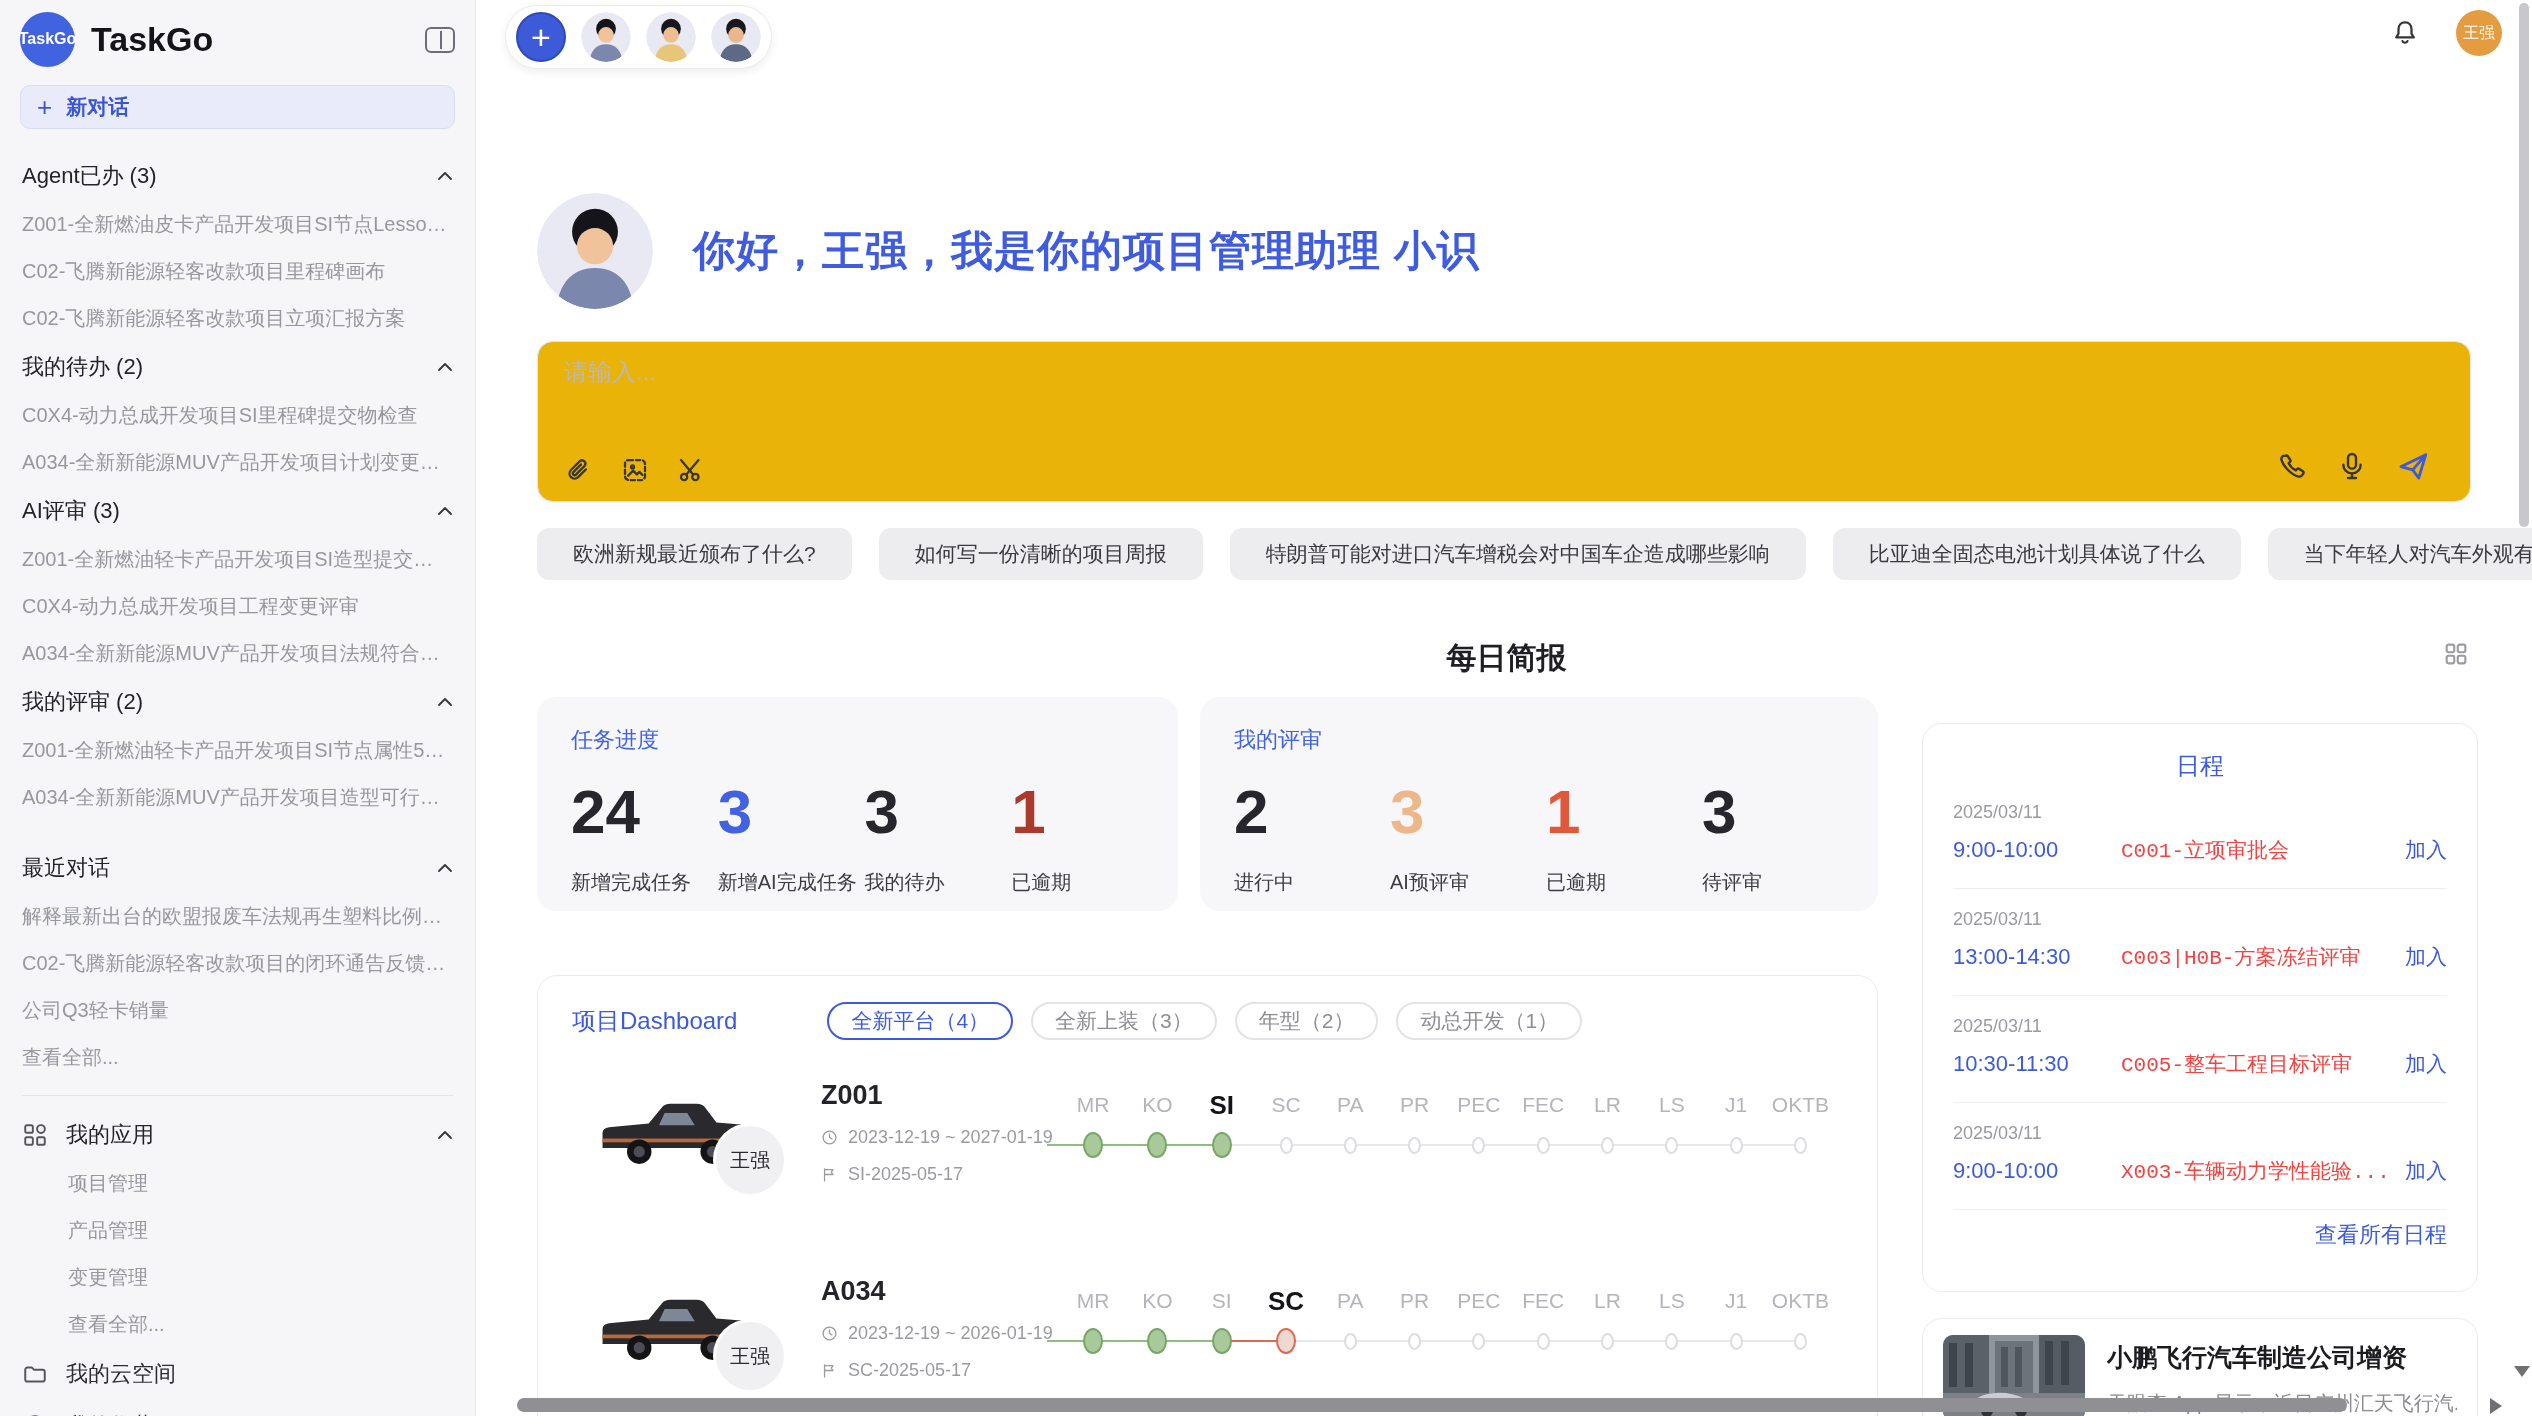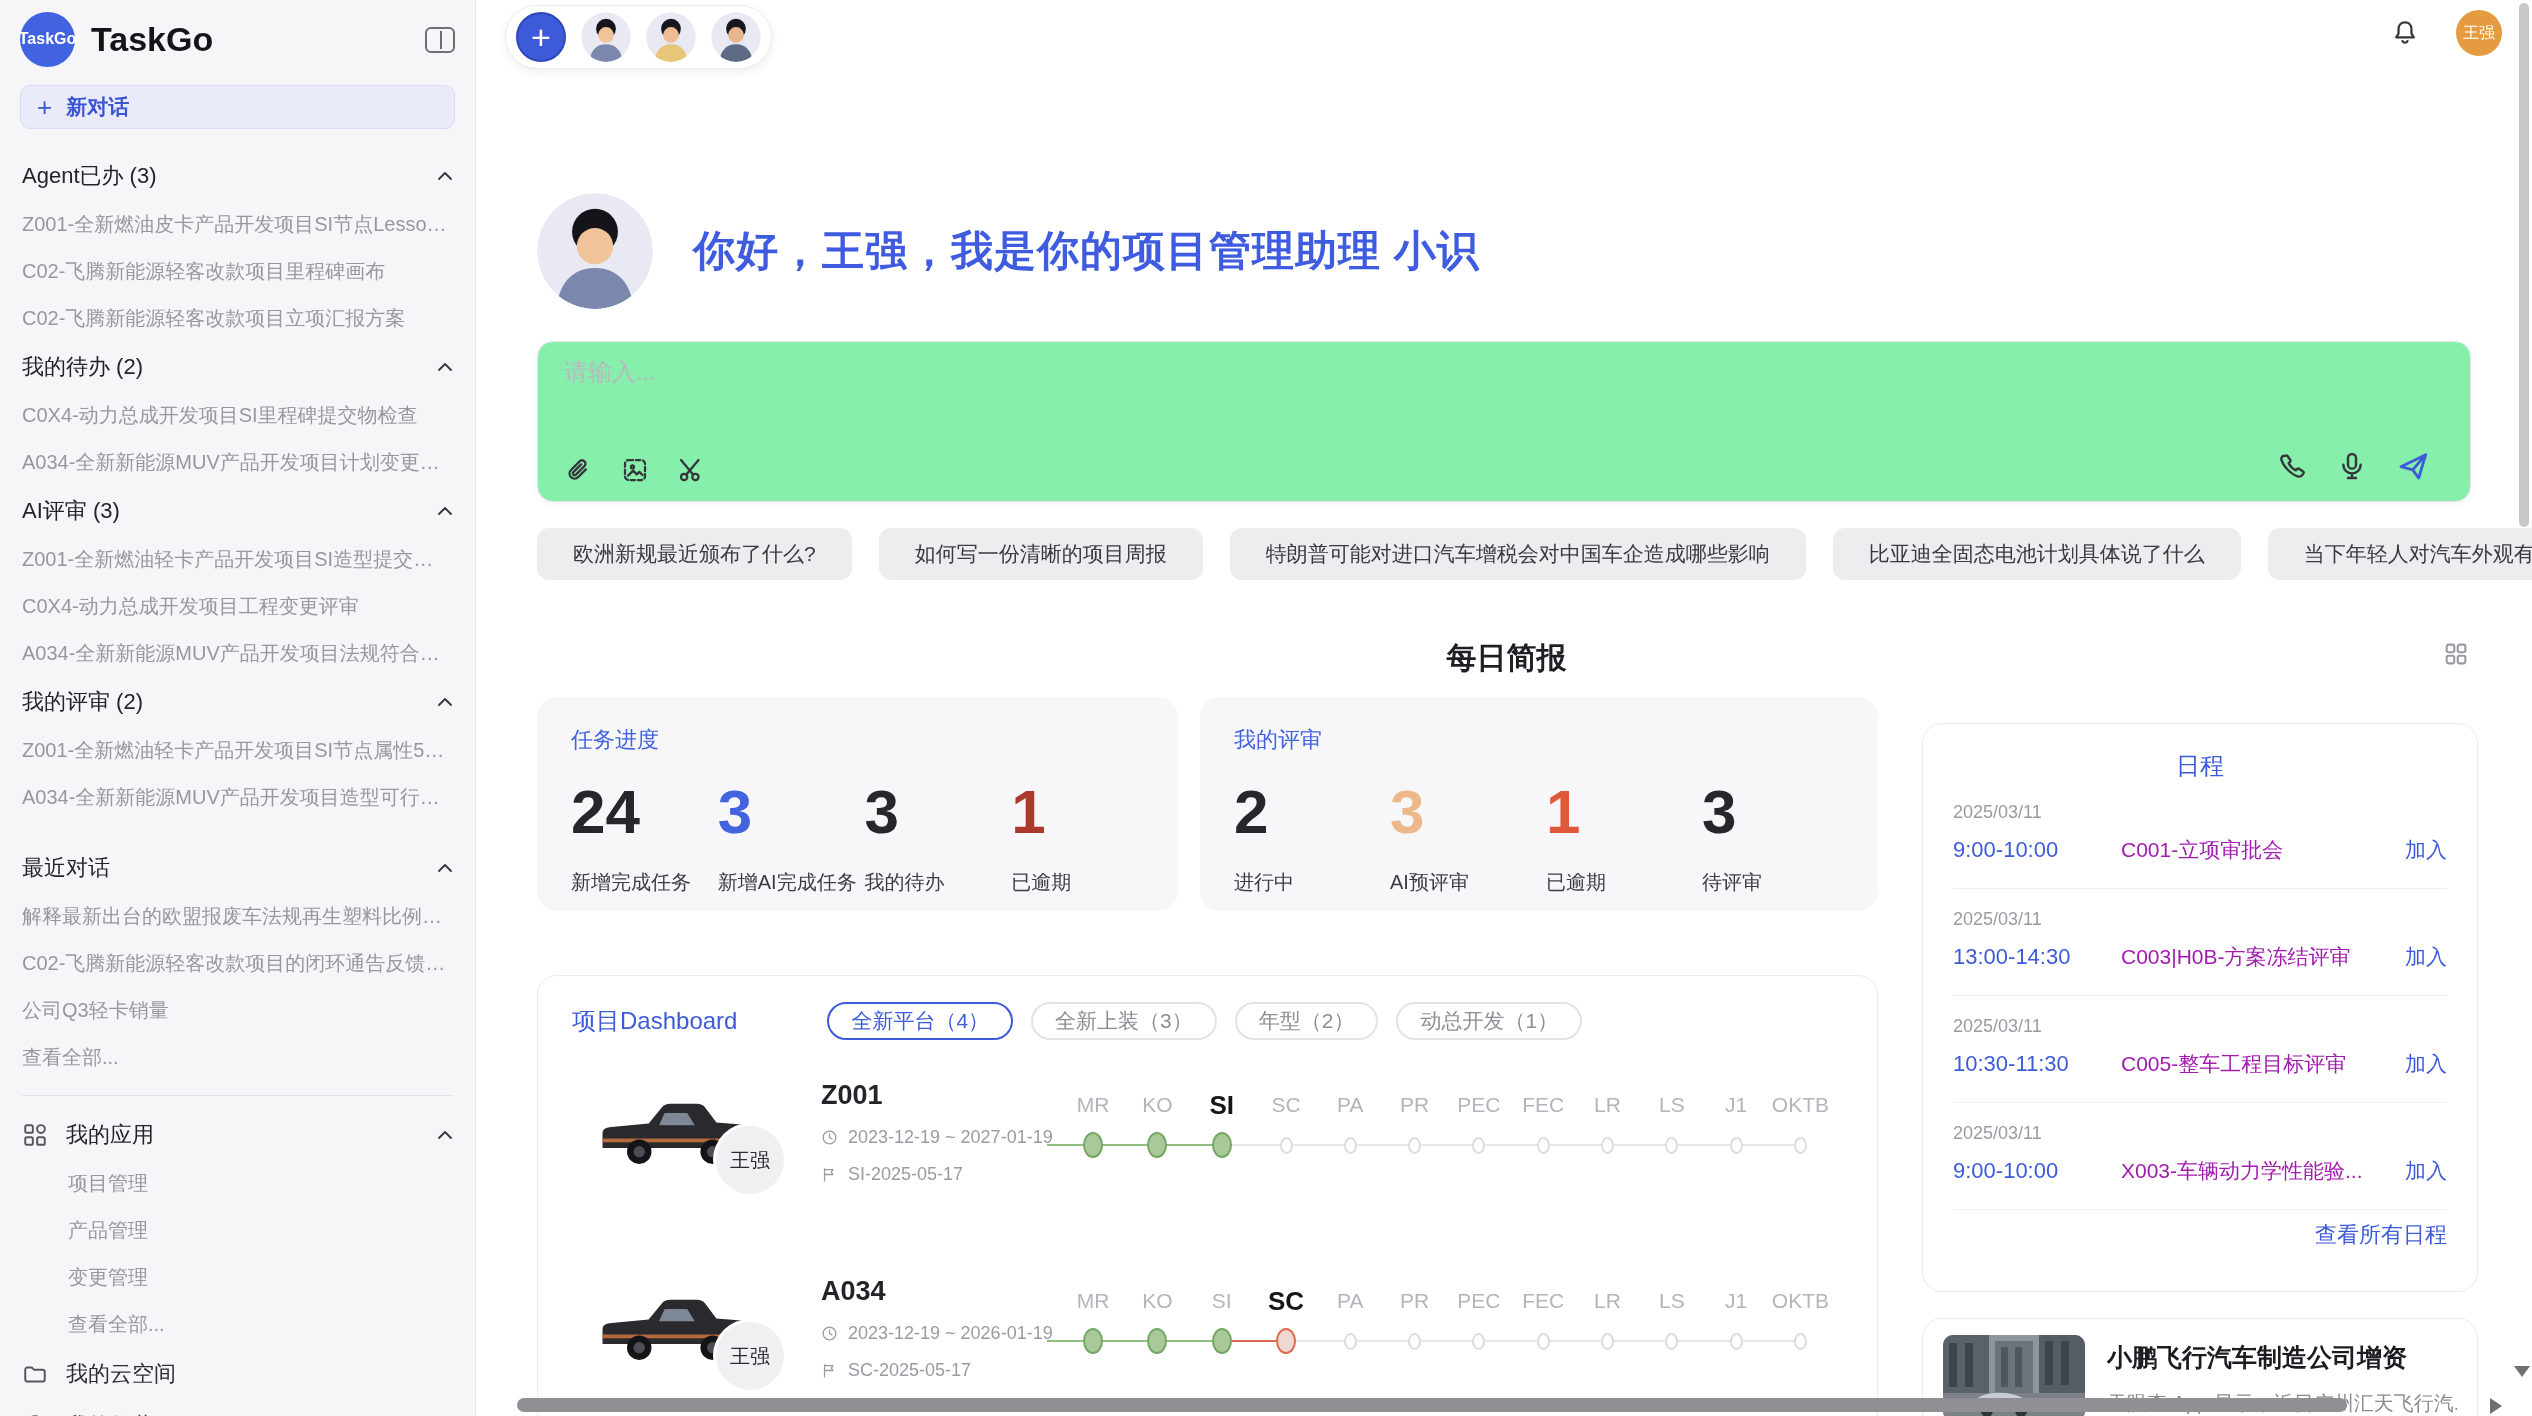--- a/index.html
+++ b/index.html
@@ -44,21 +44,21 @@
   .pill-av { width:50px; height:50px; border-radius:50%; overflow:hidden; cursor:pointer; }
 
   .top-right { position:absolute; right:30px; top:10px; display:flex; align-items:center; gap:36px; }
   .user-av { width:46px; height:46px; border-radius:50%; background:#e59b3f; color:#fff;
     display:flex; align-items:center; justify-content:center; font-size:16px; cursor:pointer; }
 
   .hero { position:absolute; left:61px; top:193px; display:flex; align-items:center; gap:40px; }
   .hero-av { width:116px; height:116px; border-radius:50%; overflow:hidden; }
   .greeting { font-size:42px; font-weight:700; color:#3f5be0; letter-spacing:1px; }
 
-  .composer { position:absolute; left:61px; top:341px; width:1934px; height:161px; background:#86efac;
+  .composer { position:absolute; left:61px; top:341px; width:1934px; height:161px; background:#eab308;
     border:1px solid #e4e4e9; border-radius:16px; box-shadow:0 2px 10px rgba(0,0,0,.04); }
   .composer textarea { position:absolute; left:26px; top:14px; width:1600px; height:84px;
     border:none; outline:none; resize:none; font-size:24px; color:#33333a;
     font-family:"Liberation Sans","DejaVu Sans",sans-serif; background:transparent; }
   .composer textarea::placeholder { color:#b8b8c0; }
   .comp-left { position:absolute; left:26px; bottom:16px; display:flex; gap:26px; align-items:center; }
   .comp-right { position:absolute; right:40px; bottom:18px; display:flex; gap:28px; align-items:center; }
   .icon-btn { cursor:pointer; display:flex; }
 
   .chips { position:absolute; left:61px; top:528px; width:1939px; display:flex; gap:27px; }
@@ -112,21 +112,21 @@
   .dot.over { width:20px; height:26px; background:#f0d8d2; border:2px solid #dd6a4d; }
 
   .sched-card { position:absolute; left:1446px; top:723px; width:556px; height:569px; background:#fff;
     border:1px solid #ebebee; border-radius:20px; padding:0 30px; }
   .sched-title { text-align:center; font-size:24px; color:#3d5bd9; margin-top:26px; }
   .event { padding:20px 0 24px 0; border-bottom:1px solid #efeff2; }
   .event:last-of-type { border-bottom:none; }
   .ev-date { font-size:18px; color:#9a9aa2; }
   .ev-row { display:flex; align-items:center; margin-top:13px; }
   .ev-time { width:168px; font-size:22px; color:#3d5bd9; font-weight:500; }
-  .ev-name { flex:1; font-size:21px; color:#a21caf; }
+  .ev-name { flex:1; font-size:21px; color:#ef4444;font-family:Liberation Mono, monospace; }
   .ev-join { font-size:21px; color:#3d5bd9; cursor:pointer; }
   .view-all { text-align:right; font-size:22px; color:#3d5bd9; margin-top:10px; cursor:pointer; }
 
   .news-card { position:absolute; left:1446px; top:1318px; width:556px; height:140px; background:#fff;
     border:1px solid #ebebee; border-radius:20px; padding:16px 20px; display:flex; gap:22px; }
   .news-img { width:142px; height:86px; border-radius:10px; overflow:hidden; flex:0 0 auto; }
   .news-title { font-size:25px; font-weight:700; color:#1b1b20; margin-top:6px; }
   .news-snippet { font-size:20px; color:#8b8b92; margin-top:16px; white-space:nowrap; overflow:hidden; }
 
   

